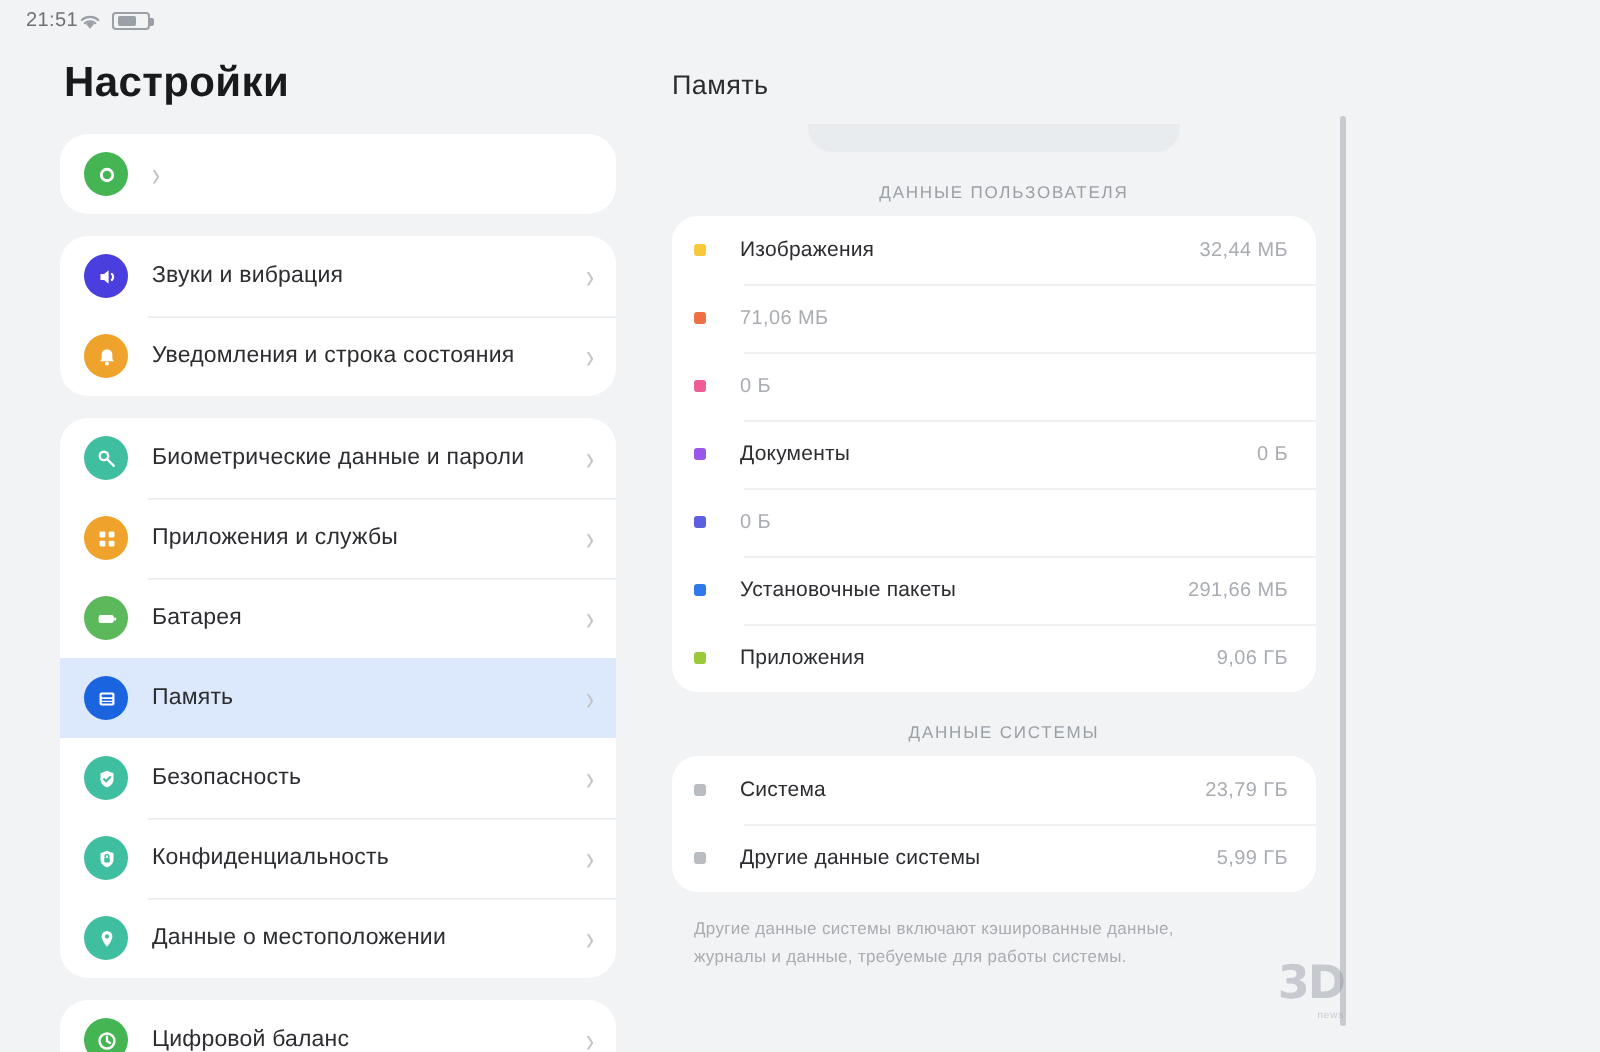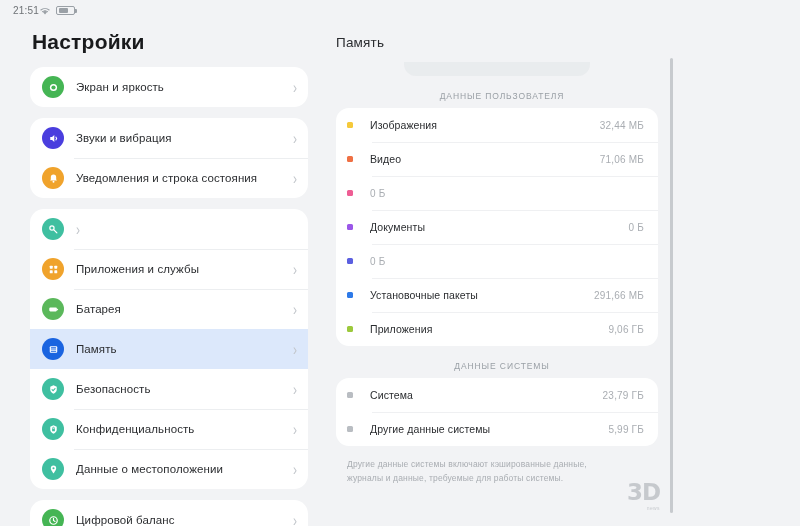--- a/index.html
+++ b/index.html
@@ -206,21 +206,21 @@
     width: 3px;
     height: 455px;
     background: #b8bcc0;
     border-radius: 2px;
     opacity: .75;
   }
 
   
   .watermark {
     position: absolute;
-    right: 16px; bottom: 3px;
+    right: 4px; bottom: 3px;
     width: 92px; height: 42px;
     opacity: .42;
     pointer-events: none;
     user-select: none;
     margin-top: 20px;
   }
   .watermark .wm-main {
     font-family: "DejaVu Sans", sans-serif;
     font-weight: bold;
     font-size: 23px;
@@ -264,21 +264,20 @@
       <div class="pane-title">Настройки</div>
       <div id="sidebar-groups">
           <div class="group">
             <div class="row">
               <span class="ico" style="background:#45b554">
                 <svg width="13" height="13" viewBox="0 0 16 16">
                   <circle cx="8" cy="8" r="4.4" fill="#ffffff"></circle>
                   <circle cx="8" cy="8" r="2.6" fill="#45b554"></circle>
                 </svg>
               </span>
-              <span class="row-label">Экран и яркость</span>
               <span class="chev">›</span>
             </div>
           </div>
           <div class="group">
             <div class="row">
               <span class="ico" style="background:#4a3ede">
                 <svg width="13" height="13" viewBox="0 0 16 16">
                   <path d="M4 6.2h2.2L9 3.8v8.4L6.2 9.8H4z" fill="#ffffff"></path>
                   <path d="M11 6.2a2.6 2.6 0 0 1 0 3.6" stroke="#ffffff" fill="none" stroke-width="1.4" stroke-linecap="round"></path>
                 </svg>
@@ -298,20 +297,21 @@
             </div>
           </div>
           <div class="group">
             <div class="row">
               <span class="ico" style="background:#3fbfa0">
                 <svg width="13" height="13" viewBox="0 0 16 16">
                   <circle cx="6.1" cy="6.1" r="2.6" stroke="#ffffff" stroke-width="1.5" fill="none"></circle>
                   <path d="M8 8l4.2 4.2M10.3 10.3l1.1 1.1" stroke="#ffffff" fill="none" stroke-width="1.4" stroke-linecap="round"></path>
                 </svg>
               </span>
+              <span class="row-label">Биометрические данные и пароли</span>
               <span class="chev">›</span>
             </div>
             <div class="row">
               <span class="ico" style="background:#f0a32c">
                 <svg width="13" height="13" viewBox="0 0 16 16">
                   <rect x="3.4" y="3.4" width="3.6" height="3.6" rx=".7" fill="#ffffff"></rect>
                   <rect x="9" y="3.4" width="3.6" height="3.6" rx=".7" fill="#ffffff"></rect>
                   <rect x="3.4" y="9" width="3.6" height="3.6" rx=".7" fill="#ffffff"></rect>
                   <rect x="9" y="9" width="3.6" height="3.6" rx=".7" fill="#ffffff"></rect>
                 </svg>
@@ -396,21 +396,20 @@
         <div id="detail-sections">
             <div class="sec-head">Данные пользователя</div>
             <div class="card">
               <div class="drow">
                 <span class="dot" style="background:#f5c93a"></span>
                 <span class="dname">Изображения</span>
                 <span class="dval">32,44 МБ</span>
               </div>
               <div class="drow">
                 <span class="dot" style="background:#ef7044"></span>
-                <span class="dname">Видео</span>
                 <span class="dval">71,06 МБ</span>
               </div>
               <div class="drow">
                 <span class="dot" style="background:#ee5d94"></span>
                 <span class="dval">0 Б</span>
               </div>
               <div class="drow">
                 <span class="dot" style="background:#9b57e8"></span>
                 <span class="dname">Документы</span>
                 <span class="dval">0 Б</span>

